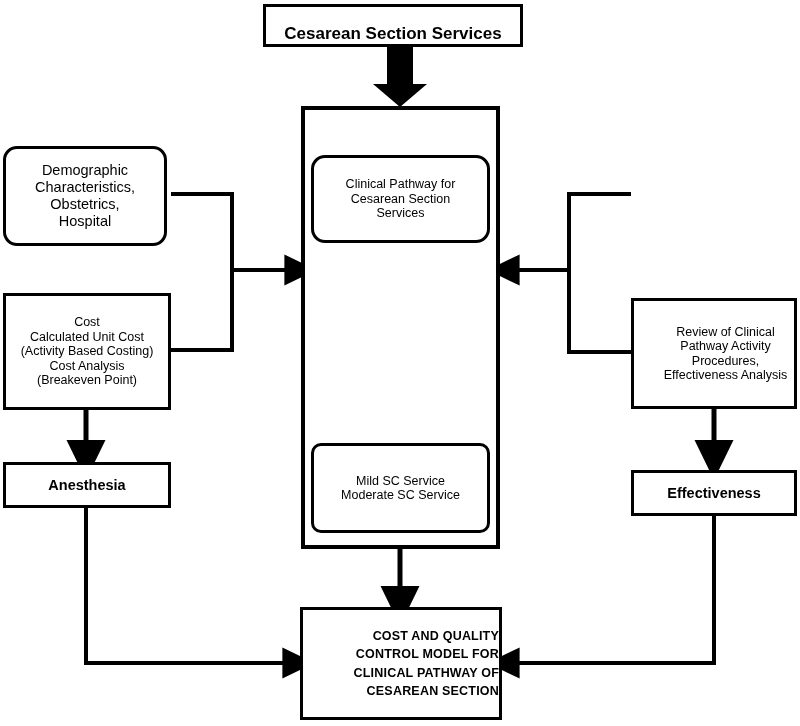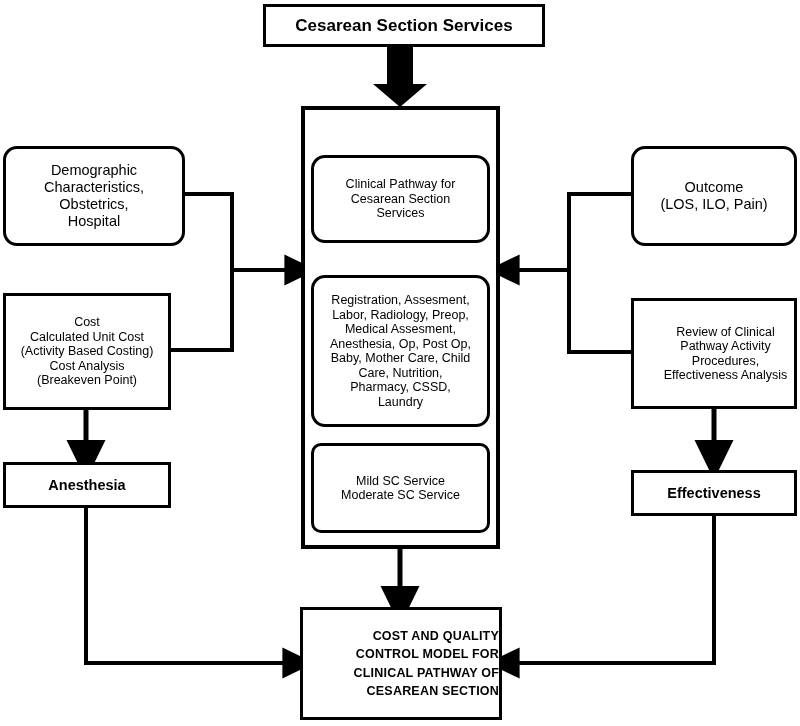--- a/index.html
+++ b/index.html
@@ -39,23 +39,24 @@
     width: 100%;
     white-space: pre-line;
     line-height: 1.16;
   }
   .sq { border-radius: 0; }
   .rnd { border-radius: 14px; }
   .bold-label .txt { font-weight: bold; }
 
   
   #node-top {
-    left: 263px; top: 4px; width: 282px; height: 43px;
+    left: 263px; top: 4px; width: 260px; height: 43px;
     border-width: 3px;
     font-size: 17px;
+    align-items: flex-end;
   }
   #node-inacbg-outer {
     left: 301px; top: 106px; width: 199px; height: 443px;
     border-width: 4px;
     align-items: flex-start;
     justify-content: center;
     z-index: 1;
   }
   #node-inacbg-title {
     left: 301px; top: 112px; width: 199px; height: 30px;
@@ -68,21 +69,21 @@
   }
   #node-activities {
     left: 311px; top: 275px; width: 179px; height: 152px;
     border-width: 3px; font-size: 12.5px;
   }
   #node-sc-service {
     left: 311px; top: 443px; width: 179px; height: 90px;
     border-width: 3px; font-size: 12.5px; border-radius: 10px;
   }
   #node-demographic {
-    left: 3px; top: 146px; width: 182px; height: 100px;
+    left: 3px; top: 146px; width: 164px; height: 100px;
     border-width: 3px; font-size: 14.5px;
   }
   #node-cost {
     left: 3px; top: 293px; width: 168px; height: 117px;
     border-width: 3px; font-size: 12.5px; align-items: center;
   }
   #node-efficiency {
     left: 3px; top: 462px; width: 168px; height: 46px;
     border-width: 3px; font-size: 14.5px;
   }
@@ -161,30 +162,20 @@
 
   <div class="node sq" id="node-inacbg-outer"></div>
 
 
   <div class="node rnd" id="node-clinical-pathway">
     <span class="txt">Clinical Pathway for
 Cesarean Section
 Services</span>
   </div>
 
-  <div class="node rnd" id="node-activities">
-    <span class="txt">Registration, Assesment,
-Labor, Radiology, Preop,
-Medical Assesment,
-Anesthesia, Op, Post Op,
-Baby, Mother Care, Child
-Care, Nutrition,
-Pharmacy, CSSD,
-Laundry</span>
-  </div>
 
   <div class="node rnd" id="node-sc-service">
     <span class="txt">Mild SC Service
 Moderate SC Service</span>
   </div>
 
   <div class="node rnd" id="node-demographic">
     <span class="txt">Demographic
 Characteristics,
 Obstetrics,
@@ -196,24 +187,20 @@
 Calculated Unit Cost
 (Activity Based Costing)
 Cost Analysis
 (Breakeven Point)</span>
   </div>
 
   <div class="node sq bold-label" id="node-efficiency">
     <span class="txt">Anesthesia</span>
   </div>
 
-  <div class="node rnd" id="node-outcome">
-    <span class="txt">Outcome
-(LOS, ILO, Pain)</span>
-  </div>
 
   <div class="node sq" id="node-review">
     <span class="txt">Review of Clinical
 Pathway Activity
 Procedures,
 Effectiveness Analysis</span>
   </div>
 
   <div class="node sq bold-label" id="node-effectiveness">
     <span class="txt">Effectiveness</span>

